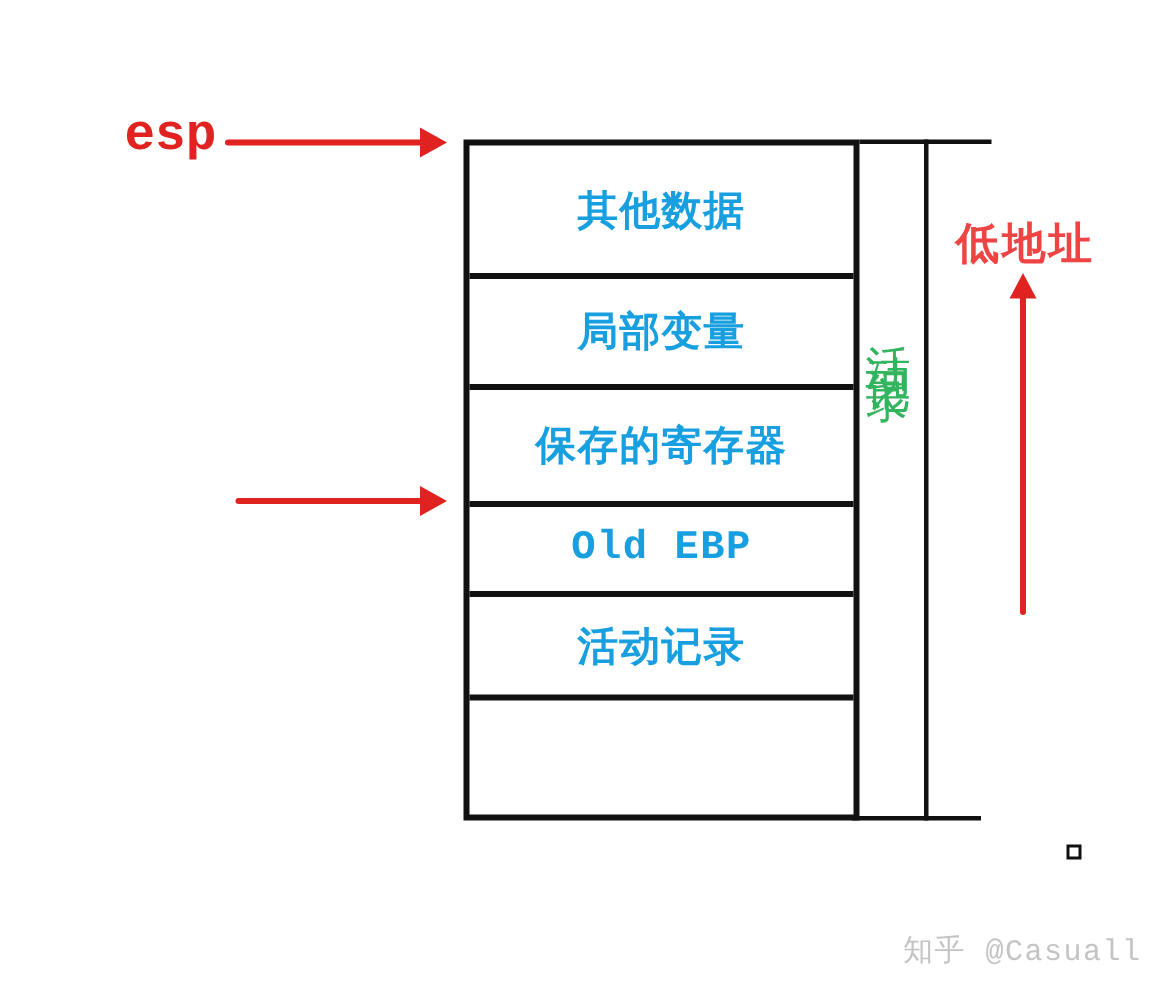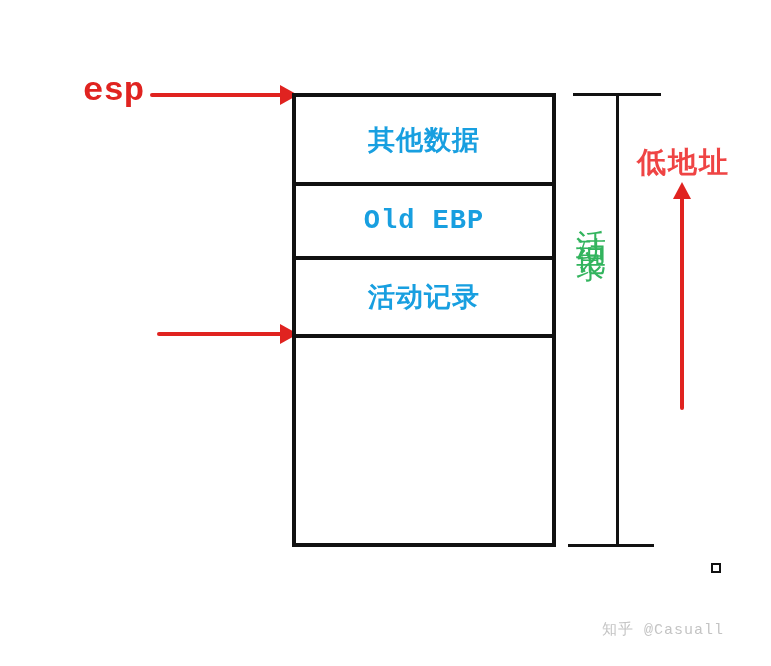--- a/index.html
+++ b/index.html
@@ -13,65 +13,67 @@
   .ebp-label{left:82px;top:314px;}
   
   .h-line{position:absolute;height:4px;background:#e02320;border-radius:2px;}
   .esp-line{left:150px;top:93px;width:132px;}
   .ebp-line{left:157px;top:332px;width:125px;}
   .h-head{position:absolute;width:0;height:0;border-top:10px solid transparent;border-bottom:10px solid transparent;border-left:18px solid #e02320;}
   .esp-head{left:280px;top:85px;}
   .ebp-head{left:280px;top:324px;}
   
   .stack{
-    position:absolute;left:292px;top:93px;width:264px;height:454px;
+    position:absolute;left:309px;top:93px;width:264px;height:454px;
     border:4px solid #111;box-sizing:border-box;display:flex;flex-direction:column;background:#fff;
   }
   .row{
     display:flex;align-items:center;justify-content:center;box-sizing:border-box;
     border-bottom:4px solid #111;color:#189fe0;font-size:27px;font-weight:700;letter-spacing:1px;
   }
   .row:nth-child(1){height:89px;}
   .row:nth-child(2){height:74px;}
   .row:nth-child(3){height:78px;}
-  .row:nth-child(4){height:47px;}
+  .row:nth-child(4){height:60px;}
   .row:nth-child(5){height:69px;}
   .row:nth-child(6){flex:1;border-bottom:none;}
   
   .bracket-top{position:absolute;left:573px;top:93px;width:88px;height:3px;background:#111;}
   .bracket-v{position:absolute;left:616px;top:93px;width:3px;height:454px;background:#111;}
   .bracket-bottom{position:absolute;left:568px;top:544px;width:86px;height:3px;background:#111;}
   
   .bracket-label{
     position:absolute;left:574px;top:206px;color:#33b45e;font-size:30px;font-weight:500;
     writing-mode:vertical-rl;text-orientation:upright;letter-spacing:8px;line-height:1;
   }
   
   .addr-label{position:absolute;left:637px;top:143px;color:#ef4444;font-size:29px;font-weight:700;letter-spacing:2px;}
   .up-line{position:absolute;left:680px;top:197px;width:4px;height:213px;background:#e02320;border-radius:2px;}
   .up-head{position:absolute;left:673px;top:182px;width:0;height:0;border-left:9px solid transparent;border-right:9px solid transparent;border-bottom:17px solid #e02320;}
   
   .tiny-square{position:absolute;left:711px;top:563px;width:10px;height:10px;border:2px solid #111;box-sizing:border-box;background:#fff;}
   
-  .watermark{position:absolute;left:602px;top:620px;color:#c4c4c4;font-size:15px;letter-spacing:1px;}
+  .watermark{position:absolute;left:602px;top:620px;color:#c4c4c4;font-size:20px;letter-spacing:1px;}
 </style>
 </head>
 <body>
 
 <div class="canvas">
 
   <div class="reg-label esp-label">esp</div>
   <div class="h-line esp-line"></div>
   <div class="h-head esp-head"></div>
 
   <div class="h-line ebp-line"></div>
   <div class="h-head ebp-head"></div>
 
   <div class="stack">
     <div class="row">其他数据</div>
+    <div class="row">局部变量</div>
+    <div class="row">保存的寄存器</div>
     <div class="row">Old EBP</div>
     <div class="row">活动记录</div>
   </div>
 
   <div class="bracket-top"></div>
   <div class="bracket-v"></div>
   <div class="bracket-bottom"></div>
   <div class="bracket-label">活动记录</div>
 
   <div class="addr-label">低地址</div>

